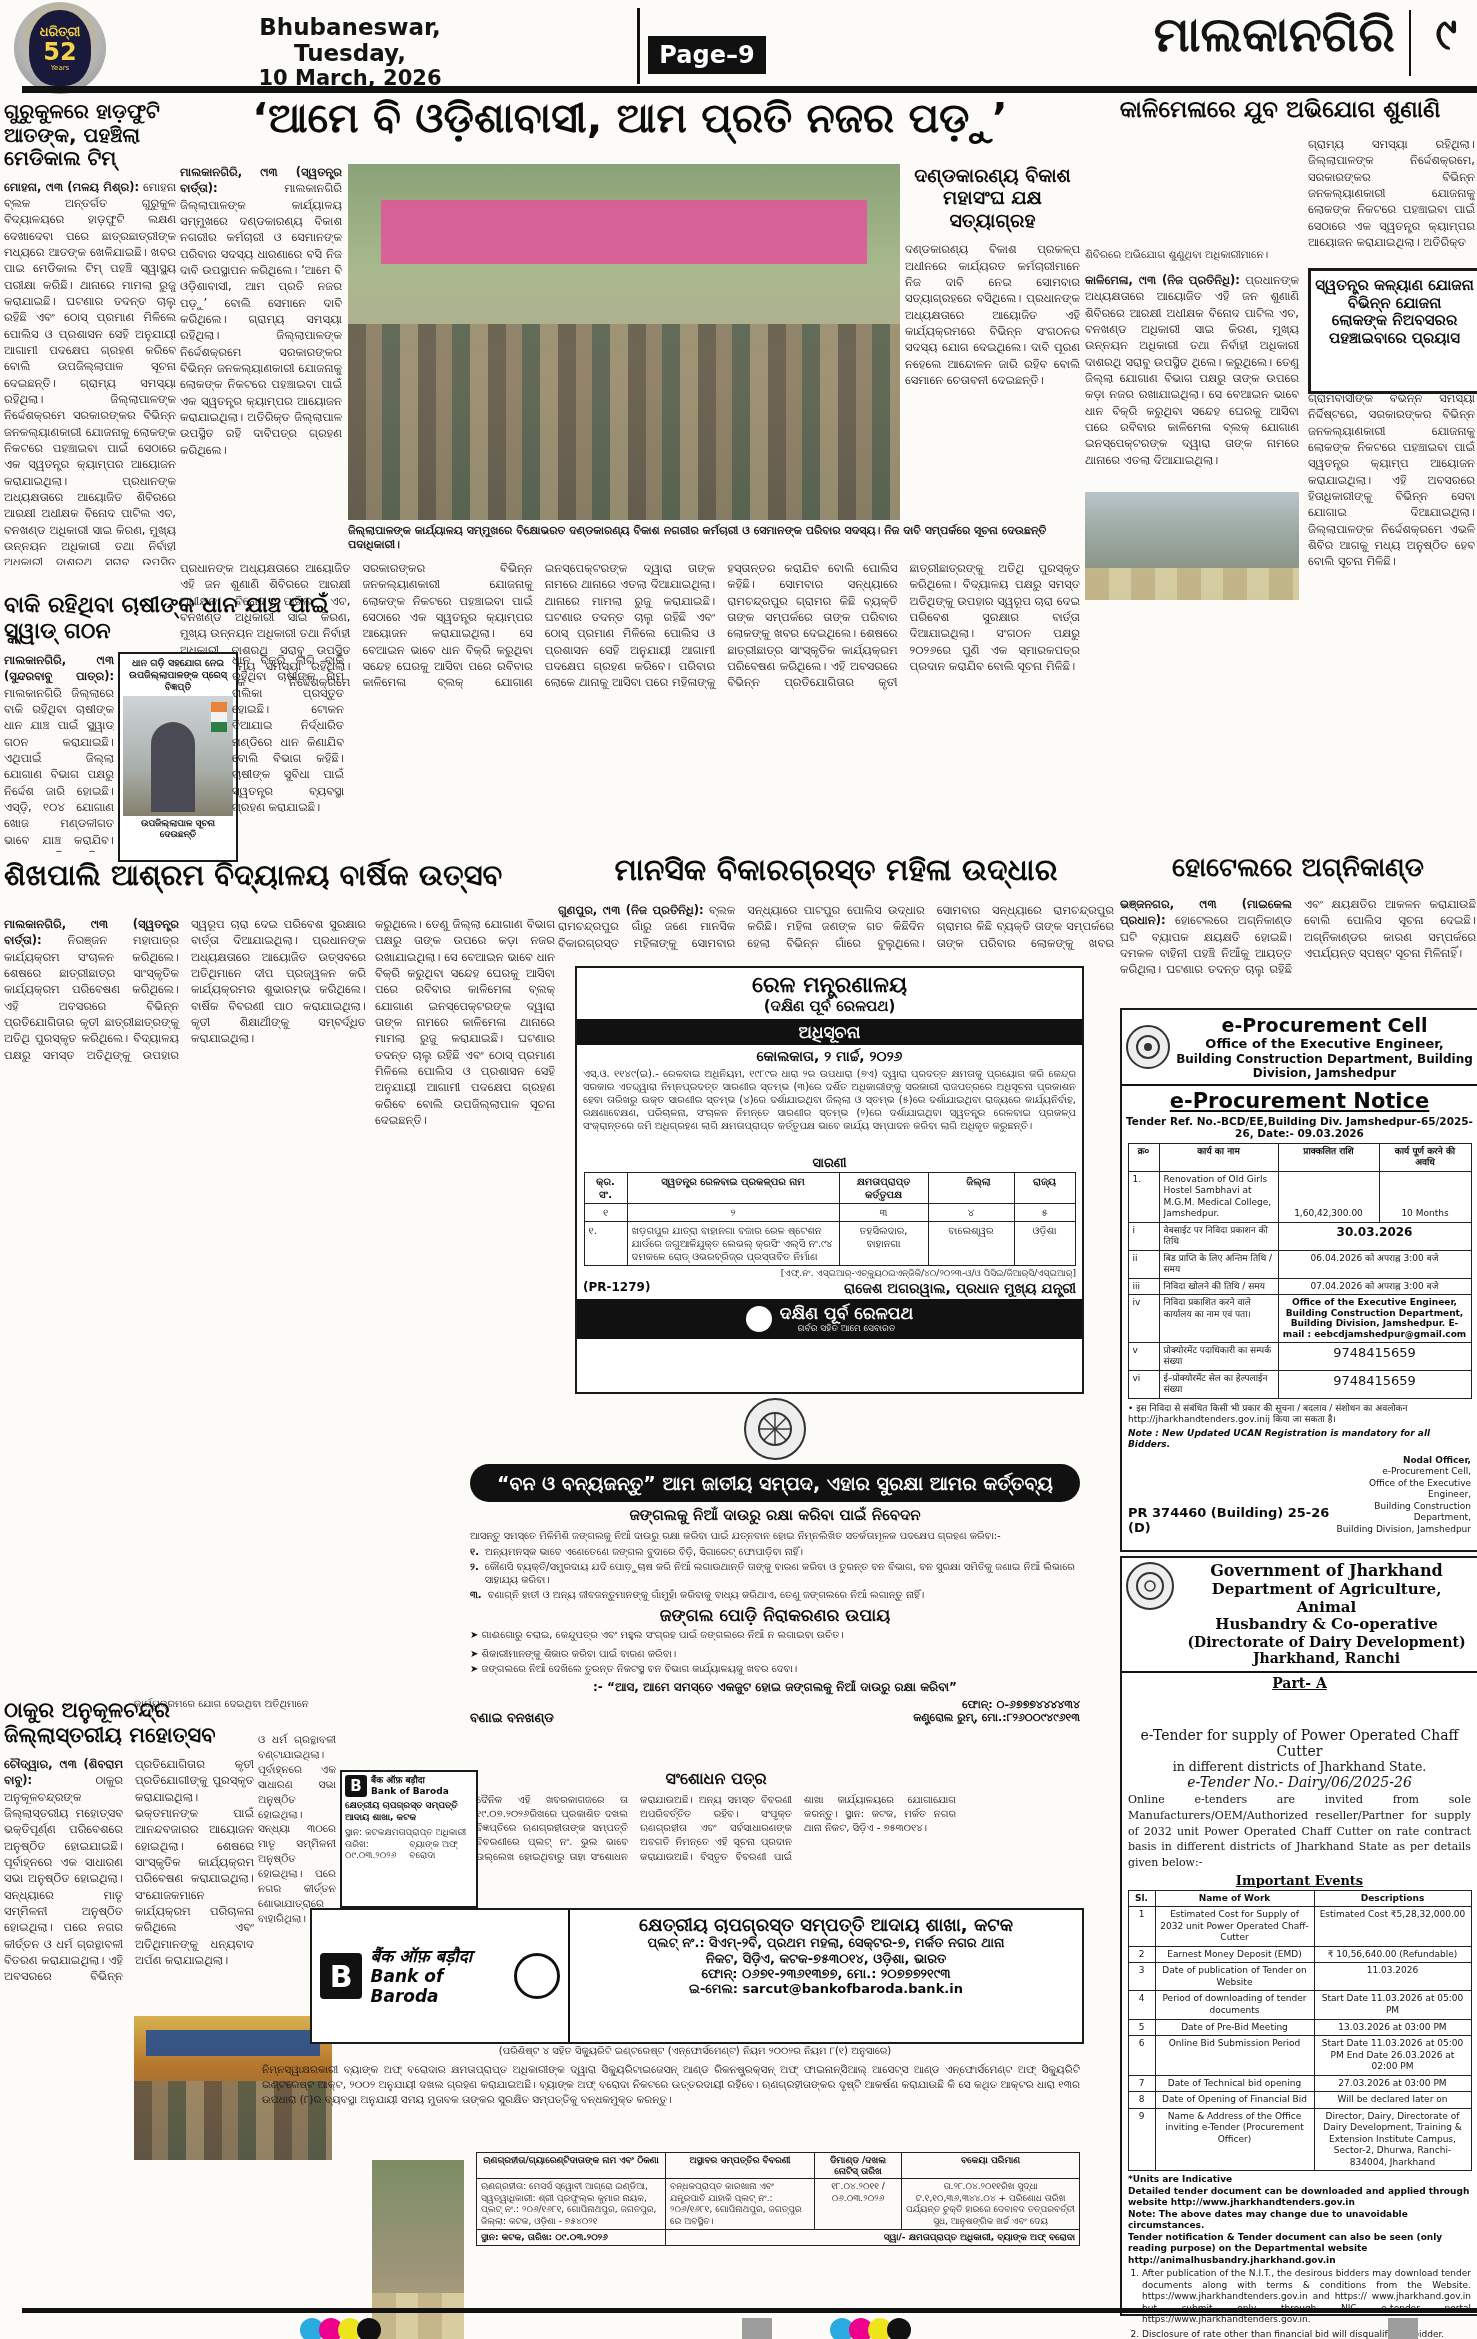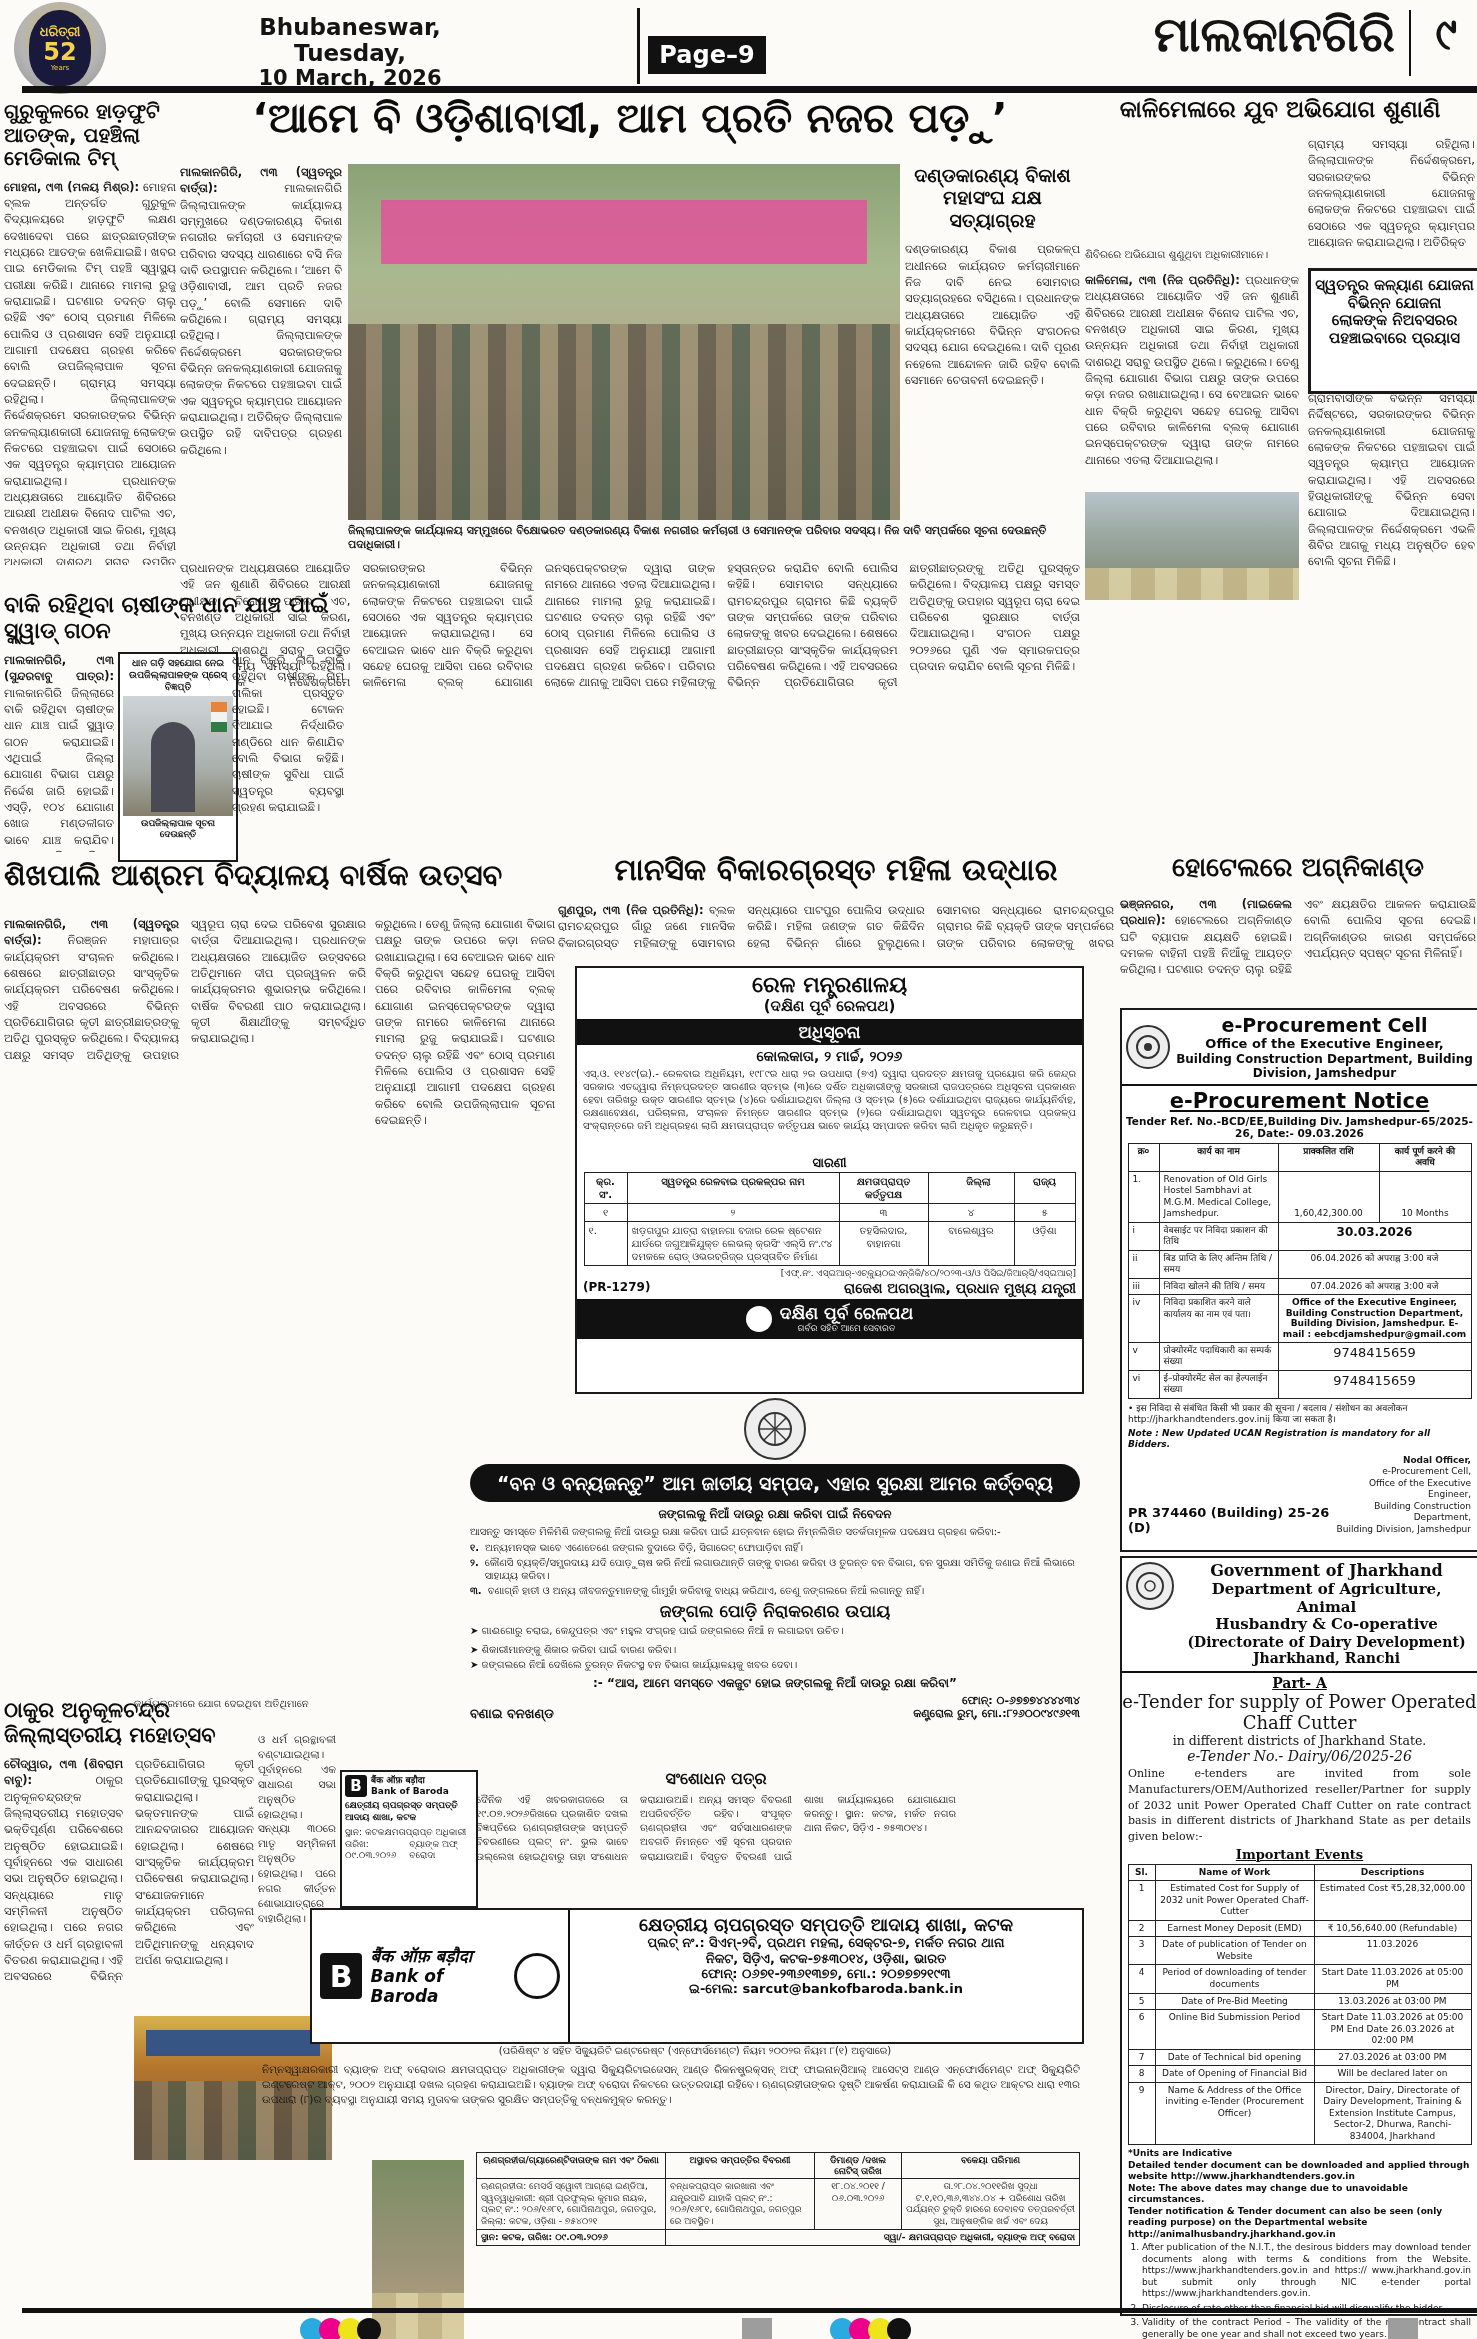--- a/index.html
+++ b/index.html
@@ -171,21 +171,21 @@
           <circle cx="20" cy="20" r="16" fill="none" stroke="#333" stroke-width="2"></circle>
           <g stroke="#333" stroke-width="1.4">
             <line x1="20" y1="4" x2="20" y2="36"></line>
             <line x1="4" y1="20" x2="36" y2="20"></line>
             <line x1="9" y1="9" x2="31" y2="31"></line>
             <line x1="31" y1="9" x2="9" y2="31"></line>
           </g>
         </svg>
     </div>
     <div class="blackbar" style="border-radius:22px;height:38px;font-size:19px;line-height:38px;margin-top:4px;">“ବନ ଓ ବନ୍ୟଜନ୍ତୁ” ଆମ ଜାତୀୟ ସମ୍ପଦ, ଏହାର ସୁରକ୍ଷା ଆମର କର୍ତ୍ତବ୍ୟ</div>
-    <div class="hl ctr" style="font-size:12px;margin-top:5px;">ଜଙ୍ଗଲକୁ ନିଆଁ ଦାଉରୁ ରକ୍ଷା କରିବା ପାଇଁ ନିବେଦନ</div>
+    <div class="hl ctr" style="font-size:15px;margin-top:5px;">ଜଙ୍ଗଲକୁ ନିଆଁ ଦାଉରୁ ରକ୍ଷା କରିବା ପାଇଁ ନିବେଦନ</div>
     <div class="sm" style="margin-top:4px;">ଆସନ୍ତୁ ସମସ୍ତେ ମିଳିମିଶି ଜଙ୍ଗଲକୁ ନିଆଁ ଦାଉରୁ ରକ୍ଷା କରିବା ପାଇଁ ଯତ୍ନବାନ ହୋଇ ନିମ୍ନଲିଖିତ ସତର୍କତାମୂଳକ ପଦକ୍ଷେପ ଗ୍ରହଣ କରିବା:-</div>
     <div class="sm" style="margin-top:3px;display:flex;gap:6px;">
         <b>୧.</b>
         <span>ଅନ୍ୟମନସ୍କ ଭାବେ ଏଣେତେଣେ ଜଙ୍ଗଲ ବୁଦାରେ ବିଡ଼ି, ସିଗାରେଟ୍ ଫୋପାଡ଼ିବା ନାହିଁ।</span>
       </div>
     <div class="sm" style="margin-top:2px;display:flex;gap:6px;">
         <b>୨.</b>
         <span>କୌଣସି ବ୍ୟକ୍ତି/ସମ୍ପ୍ରଦାୟ ଯଦି ପୋଡ଼ୁଚାଷ କରି ନିଆଁ ଲଗାଉଥାନ୍ତି ତାଙ୍କୁ ବାରଣ କରିବା ଓ ତୁରନ୍ତ ବନ ବିଭାଗ, ବନ ସୁରକ୍ଷା ସମିତିକୁ ଜଣାଇ ନିଆଁ ଲିଭାରେ ସାହାଯ୍ୟ କରିବା।</span>
       </div>
     <div class="sm" style="margin-top:2px;display:flex;gap:6px;">
@@ -296,21 +296,21 @@
       </div>
       <div class="ctr" style="flex:1;font-family:'DejaVu Serif','Liberation Serif',serif;">
         <div class="hl" style="font-size:16px;">Government of Jharkhand</div>
         <div class="hl" style="font-size:15px;">Department of Agriculture, Animal</div>
         <div class="hl" style="font-size:15px;">Husbandry &amp; Co-operative</div>
         <div class="hl" style="font-size:14px;">(Directorate of Dairy Development)</div>
         <div class="hl" style="font-size:14px;">Jharkhand, Ranchi</div>
       </div>
     </div>
     <div class="hl ctr" style="font-size:14px;text-decoration:underline;margin-top:2px;font-family:'DejaVu Serif','Liberation Serif',serif;">Part- A</div>
-    <div class="ctr" style="font-size:18px;font-family:'DejaVu Serif','Liberation Serif',serif;">e-Tender for supply of Power Operated Chaff Cutter</div>
+    <div class="ctr" style="font-size:14px;font-family:'DejaVu Serif','Liberation Serif',serif;margin-top:36px;">e-Tender for supply of Power Operated Chaff Cutter</div>
     <div class="ctr" style="font-size:12.5px;font-family:'DejaVu Serif','Liberation Serif',serif;">in different districts of Jharkhand State.</div>
     <div class="ctr" style="font-size:14px;font-style:italic;font-family:'DejaVu Serif','Liberation Serif',serif;">e-Tender No.- Dairy/06/2025-26</div>
     <div class="body" style="font-size:11px;margin:2px 6px 0 6px;font-family:'DejaVu Serif','Liberation Serif',serif;">Online e-tenders are invited from sole Manufacturers/OEM/Authorized reseller/Partner for supply of 2032 unit Power Operated Chaff Cutter on rate contract basis in different districts of Jharkhand State as per details given below:-</div>
     <div class="hl ctr" style="font-size:13px;text-decoration:underline;margin-top:2px;font-family:'DejaVu Serif','Liberation Serif',serif;">Important Events</div>
     <table class="nt xs" style="width:344px;margin:2px auto 0 auto;">
       <tbody>
           <tr class="ctr">
         <th style="width:18px;">Sl.</th>
         <th style="width:150px;">Name of Work</th>
         <th>Descriptions</th>

